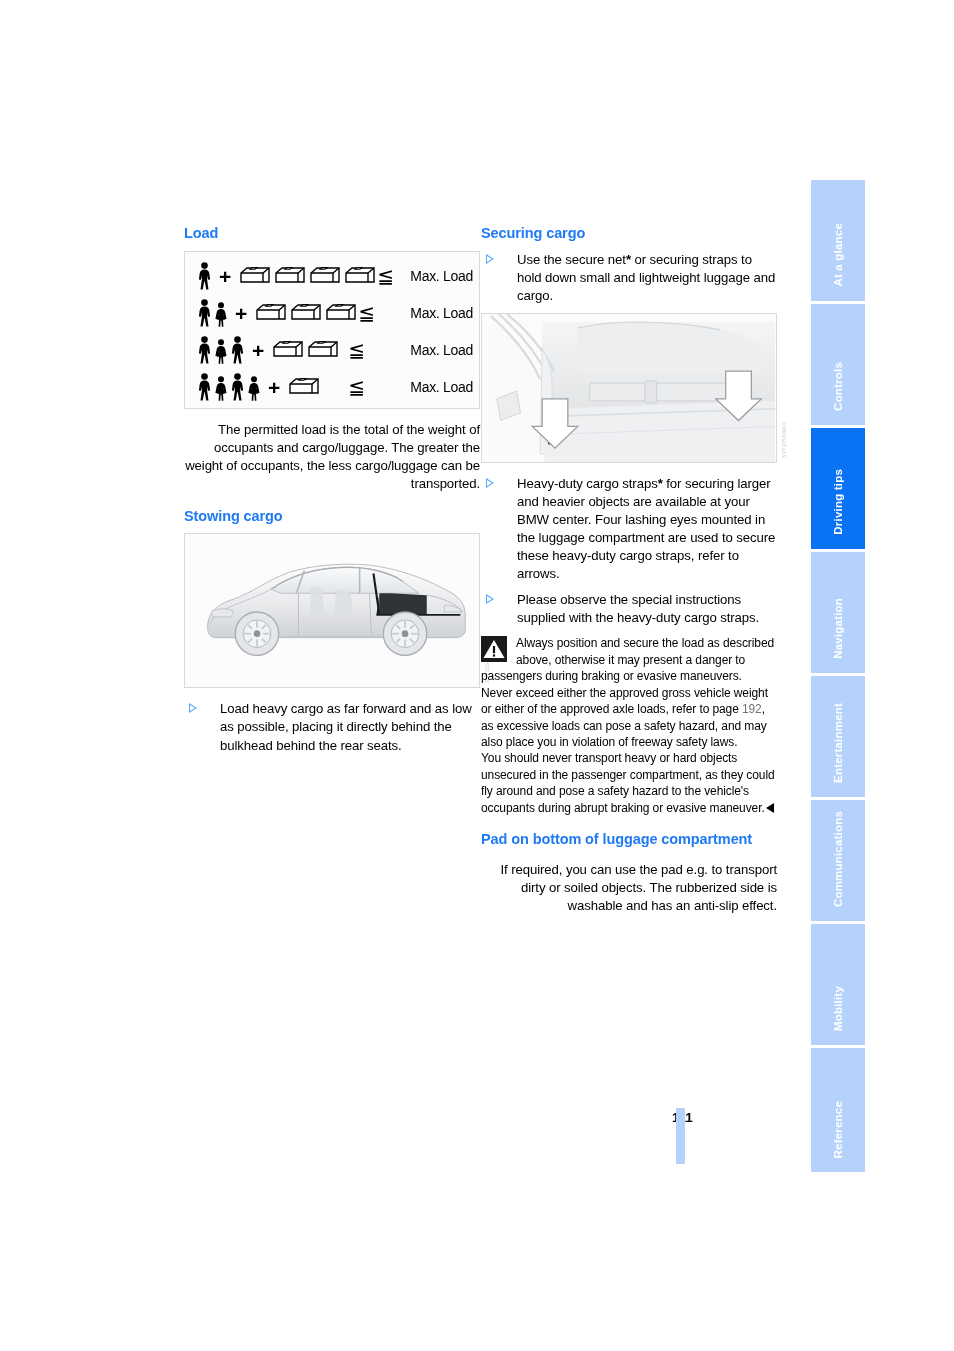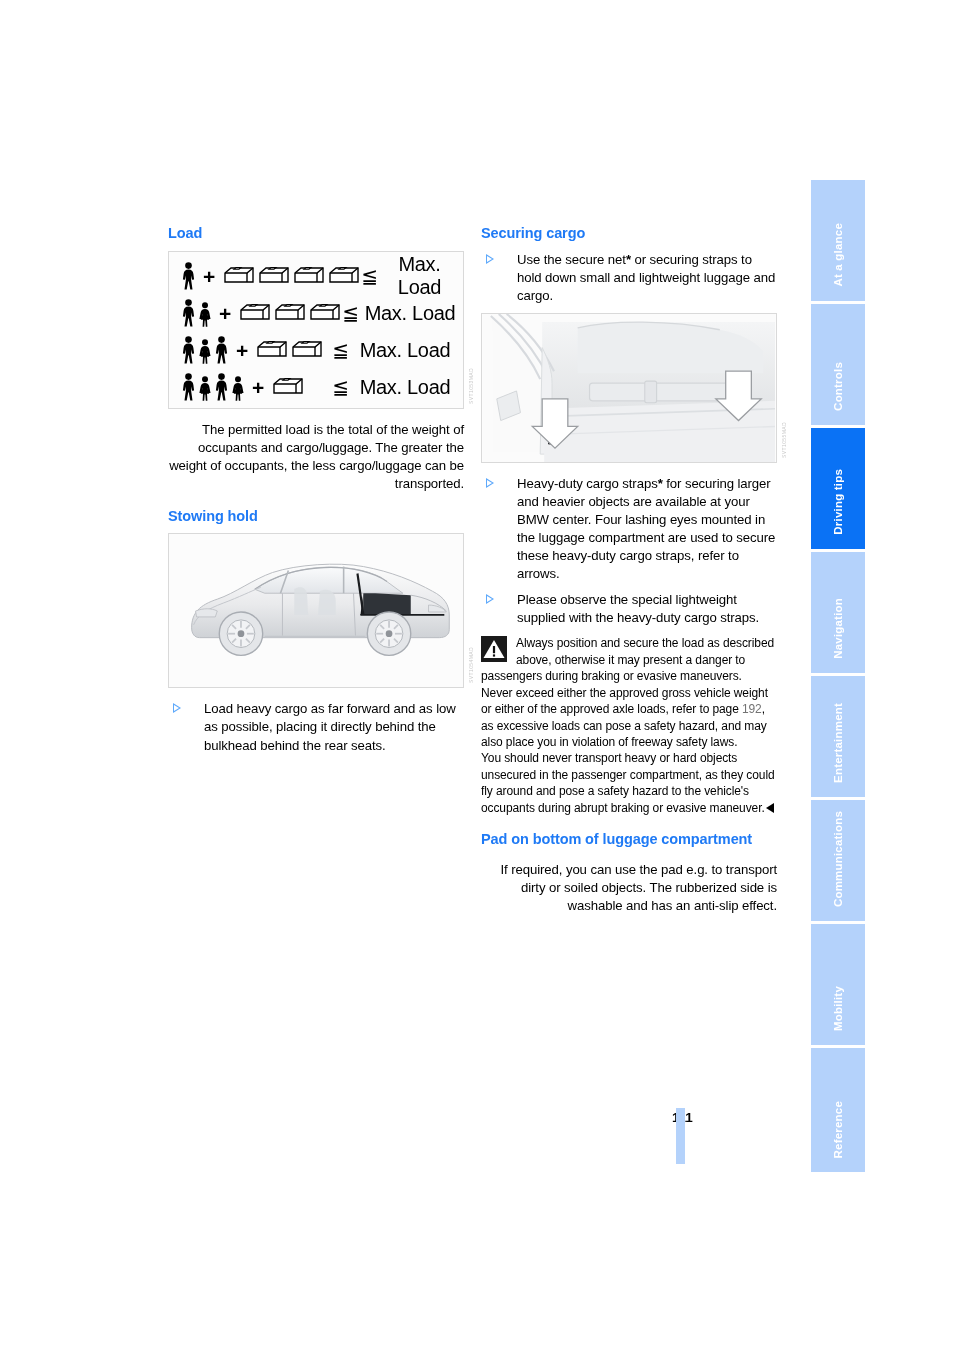--- a/index.html
+++ b/index.html
@@ -22,21 +22,21 @@
     inset: 0;
     background: #ffffff;
   }
 
   
   .col {
     position: absolute;
     width: 296px;
     top: 224px;
   }
-  .col-left  { left: 168px; }
+  .col-left  { left: 184px; }
   .col-right { left: 481px; }
 
   h2.section-heading {
     color: #1f7af5;
     font-size: 14.5px;
     font-weight: bold;
     margin: 0 0 8px 0;
     line-height: 1.28;
     letter-spacing: -0.1px;
   }
@@ -117,24 +117,24 @@
   }
   .bags { display: flex; align-items: center; gap: 1px; }
   .le {
     font-size: 20px;
     margin-left: auto;
     margin-right: 4px;
     line-height: 1;
   }
   .maxload {
     width: 104px;
-    font-size: 20px;
+    font-size: 14px;
     letter-spacing: -0.3px;
     padding-right: 6px;
-    text-align: center;
+    text-align: right;
   }
 
   
   #fig-car { width: 296px; height: 155px; }
   #fig-car svg { display: block; width: 100%; height: 100%; }
 
   
   #fig-trunk { width: 296px; height: 150px; }
   #fig-trunk svg { display: block; width: 100%; height: 100%; }
 
@@ -360,21 +360,21 @@
             </svg>
         </span>
         <span class="le">≦</span>
         <span class="maxload">Max. Load</span>
       </div>
       <span class="fig-code">SVT1053MAD</span>
     </div>
 
     <p class="body-text">The permitted load is the total of the weight of occupants and cargo/luggage. The greater the weight of occupants, the less cargo/luggage can be transported.</p>
 
-    <h2 class="section-heading">Stowing hold</h2>
+    <h2 class="section-heading">Stowing cargo</h2>
 
     <div class="figure" id="fig-car">
       <svg viewBox="0 0 296 155" xmlns="http://www.w3.org/2000/svg">
         <defs>
           <linearGradient id="bodyg" x1="0" y1="0" x2="0" y2="1">
             <stop offset="0" stop-color="#fdfdfd"></stop>
             <stop offset="0.55" stop-color="#e9eaec"></stop>
             <stop offset="1" stop-color="#cfd2d6"></stop>
           </linearGradient>
           <linearGradient id="glassg" x1="0" y1="0" x2="0" y2="1">
@@ -512,21 +512,21 @@
       <span class="fig-code">SVT1055MAD</span>
     </div>
 
     <div class="bullet">
       <span class="tri"></span>
       <span>Heavy-duty cargo straps</span><b>*</b><span> for securing larger and heavier objects are available at your BMW center. Four lashing eyes mounted in the luggage compartment are used to secure these heavy-duty cargo straps, refer to arrows.</span>
     </div>
 
     <div class="bullet">
       <span class="tri"></span>
-      <span>Please observe the special lightweight supplied with the heavy-duty cargo straps.</span>
+      <span>Please observe the special instructions supplied with the heavy-duty cargo straps.</span>
     </div>
 
     <div class="warning">
       <span class="warn-icon">
         <svg width="26" height="26" viewBox="0 0 26 26">
           <path d="M13 4 L23.5 22 L2.5 22 Z" fill="#ffffff"></path>
           <rect x="11.9" y="10" width="2.2" height="7.2" fill="#111111"></rect>
           <rect x="11.9" y="18.4" width="2.2" height="2.2" fill="#111111"></rect>
         </svg>
       </span>

